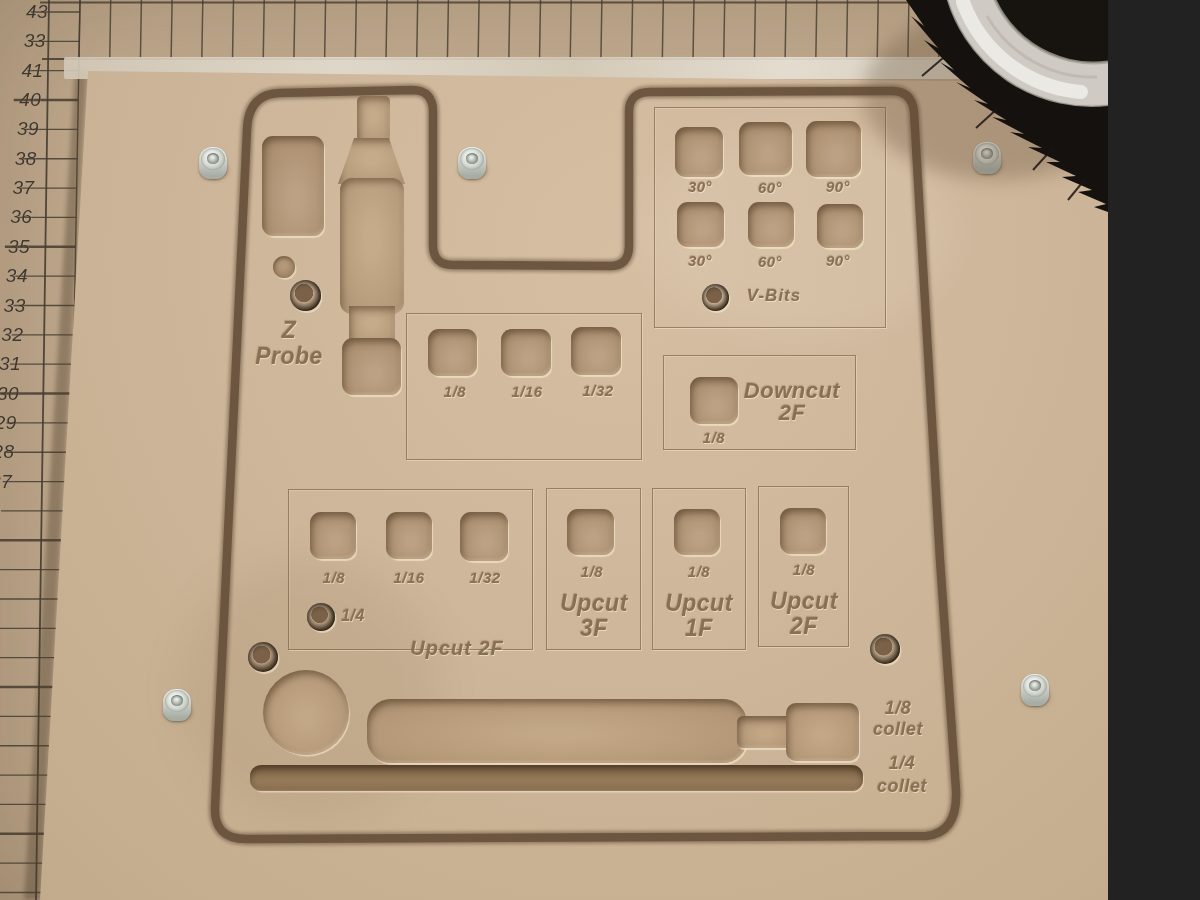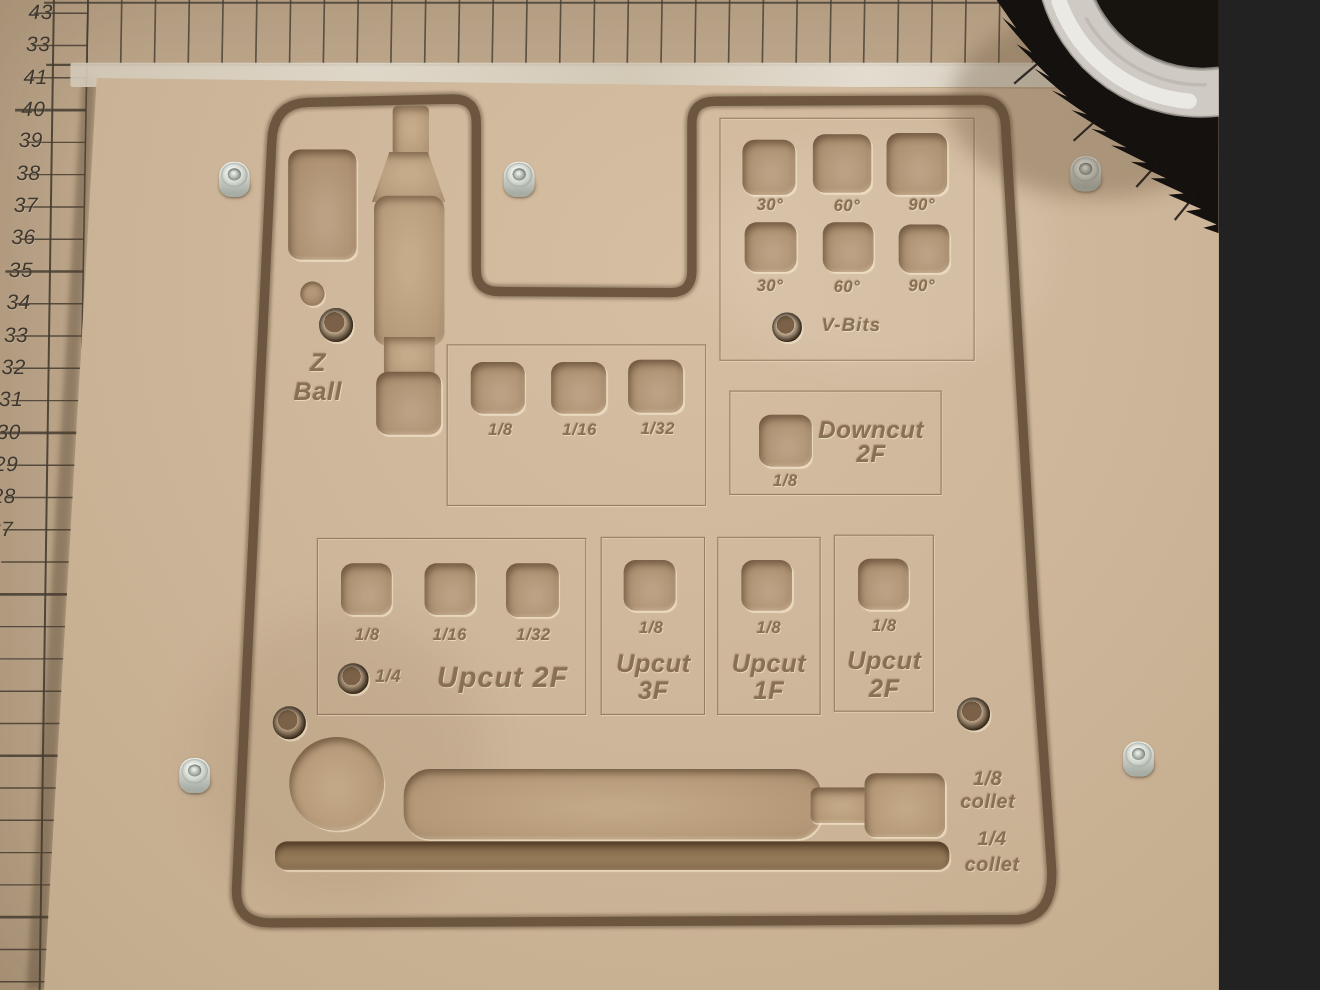--- a/index.html
+++ b/index.html
@@ -228,21 +228,21 @@
 
     <div class="sq" style="left:262px;top:136px;width:62px;height:100px;"></div>
     <div class="bfloor" style="left:357px;top:96px;width:33px;height:46px;border-radius:5px;"></div>
     <div class="bfloor" style="left:338px;top:138px;width:67px;height:46px;clip-path:polygon(24% 0,76% 0,100% 100%,0 100%);"></div>
     <div class="bfloor" style="left:340px;top:178px;width:64px;height:136px;border-radius:12px;"></div>
     <div class="bfloor" style="left:349px;top:306px;width:46px;height:38px;"></div>
     <div class="sq" style="left:342px;top:338px;width:59px;height:57px;"></div>
     <div class="dimple" style="left:273px;top:256px;width:22px;height:22px;"></div>
     <div class="hole" style="left:290px;top:280px;width:31px;height:31px;"></div>
     <span class="lbl" style="left:289px;top:330px;font-size:23px;">Z</span>
-    <span class="lbl" style="left:289px;top:356px;font-size:23px;">Ball</span>
+    <span class="lbl" style="left:289px;top:356px;font-size:23px;">Probe</span>
 
     <div class="pbox" style="left:654px;top:107px;width:232px;height:221px;"></div>
     <div class="sq" style="left:675px;top:127px;width:48px;height:50px;"></div>
     <div class="sq" style="left:739px;top:122px;width:53px;height:53px;"></div>
     <div class="sq" style="left:806px;top:121px;width:55px;height:56px;"></div>
     <span class="lbl sm" style="left:700px;top:186px;">30°</span>
     <span class="lbl sm" style="left:770px;top:187px;">60°</span>
     <span class="lbl sm" style="left:838px;top:186px;">90°</span>
     <div class="sq" style="left:677px;top:202px;width:47px;height:45px;"></div>
     <div class="sq" style="left:748px;top:202px;width:46px;height:45px;"></div>
@@ -269,21 +269,21 @@
 
     <div class="pbox" style="left:288px;top:489px;width:245px;height:161px;"></div>
     <div class="sq" style="left:310px;top:512px;width:46px;height:47px;"></div>
     <div class="sq" style="left:386px;top:512px;width:46px;height:47px;"></div>
     <div class="sq" style="left:460px;top:512px;width:48px;height:49px;"></div>
     <span class="lbl sm" style="left:334px;top:577px;">1/8</span>
     <span class="lbl sm" style="left:409px;top:577px;">1/16</span>
     <span class="lbl sm" style="left:485px;top:577px;">1/32</span>
     <div class="hole" style="left:307px;top:603px;width:28px;height:28px;"></div>
     <span class="lbl" style="left:353px;top:616px;font-size:16px;">1/4</span>
-    <span class="lbl" style="left:457px;top:616px;font-size:26px;letter-spacing:1px;">Upcut 2F</span>
+    <span class="lbl" style="left:457px;top:648px;font-size:20px;letter-spacing:1px;">Upcut 2F</span>
 
     <div class="pbox" style="left:546px;top:488px;width:95px;height:162px;"></div>
     <div class="sq" style="left:567px;top:509px;width:47px;height:46px;"></div>
     <span class="lbl sm" style="left:592px;top:571px;">1/8</span>
     <span class="lbl" style="left:594px;top:603px;font-size:23px;">Upcut</span>
     <span class="lbl" style="left:594px;top:628px;font-size:23px;">3F</span>
 
     <div class="pbox" style="left:652px;top:488px;width:94px;height:162px;"></div>
     <div class="sq" style="left:674px;top:509px;width:46px;height:46px;"></div>
     <span class="lbl sm" style="left:699px;top:571px;">1/8</span>

